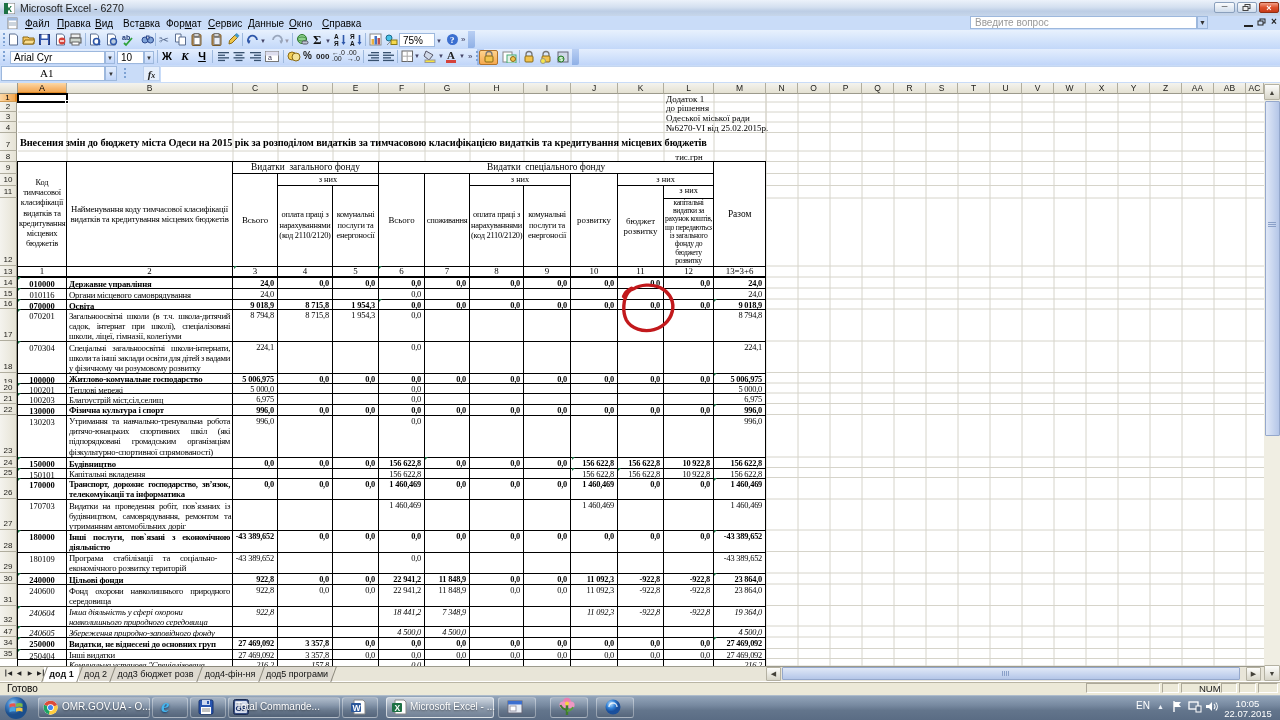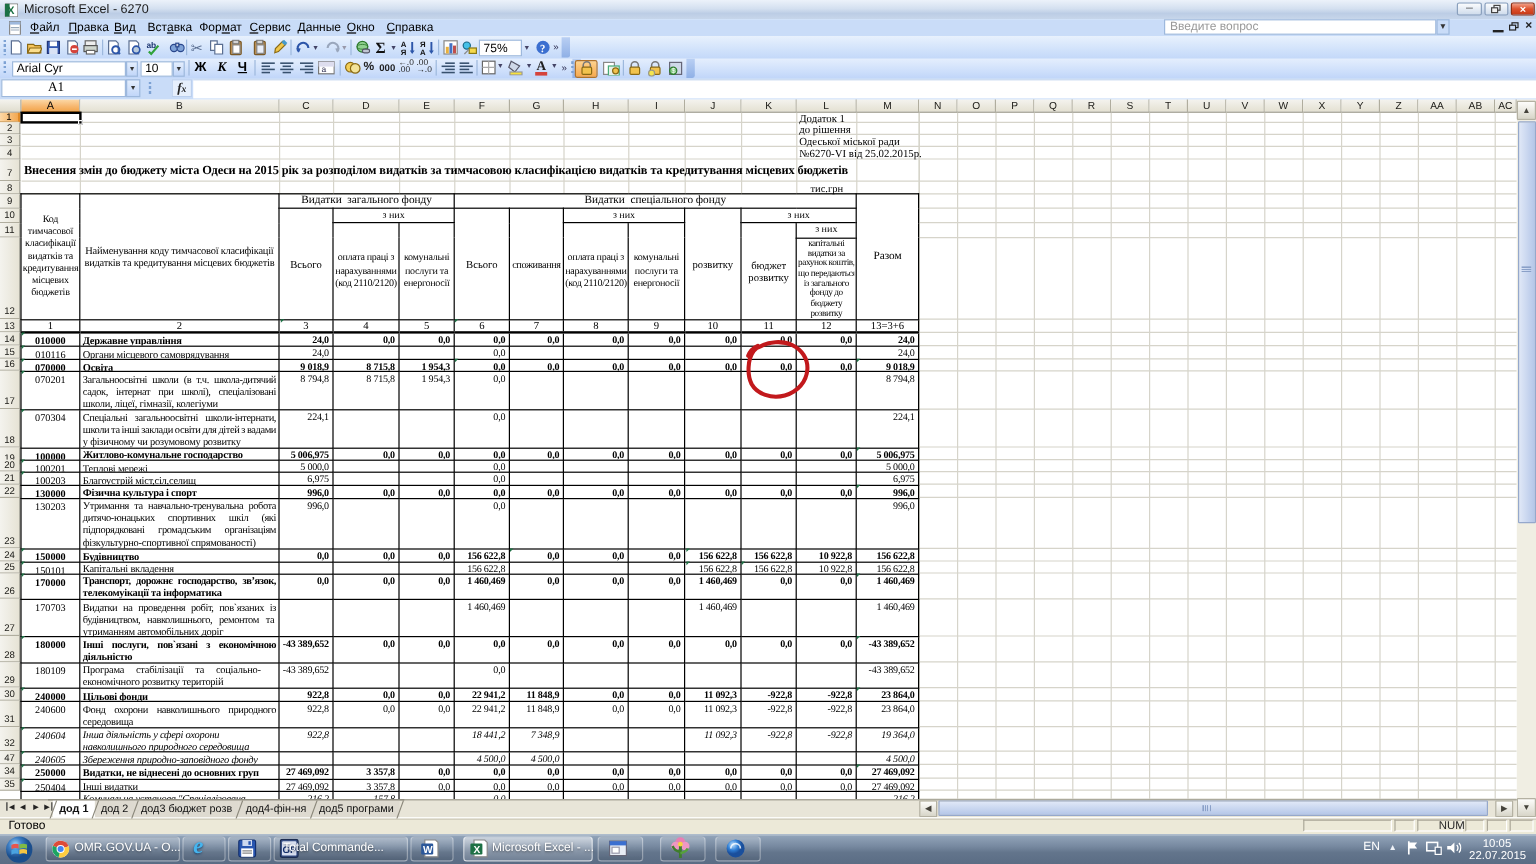--- a/index.html
+++ b/index.html
@@ -1171,21 +1171,21 @@
               <div class="cvn" style="height:20.5px">1 460,469</div>
             </td>
           </tr>
           <tr style="height:31px">
             <td class="" style="text-align:center">
               <div class="cvc" style="height:30px">170703</div>
             </td>
             <td class="">
               <div class="cv" style="height:30px">
                 <div class="ln jl" style="word-spacing:2.98px">Видатки на проведення робіт, пов`язаних із</div>
-                <div class="ln jl" style="word-spacing:3.86px">будівництвом, навколишнього, ремонтом та</div>
+                <div class="ln jl" style="word-spacing:3.86px">будівництвом, самоврядування, ремонтом та</div>
                 <div class="ln">утриманням автомобільних доріг</div>
               </div>
             </td>
             <td class="">
               <div class="cvn" style="height:30px"></div>
             </td>
             <td class="">
               <div class="cvn" style="height:30px"></div>
             </td>
             <td class="">

